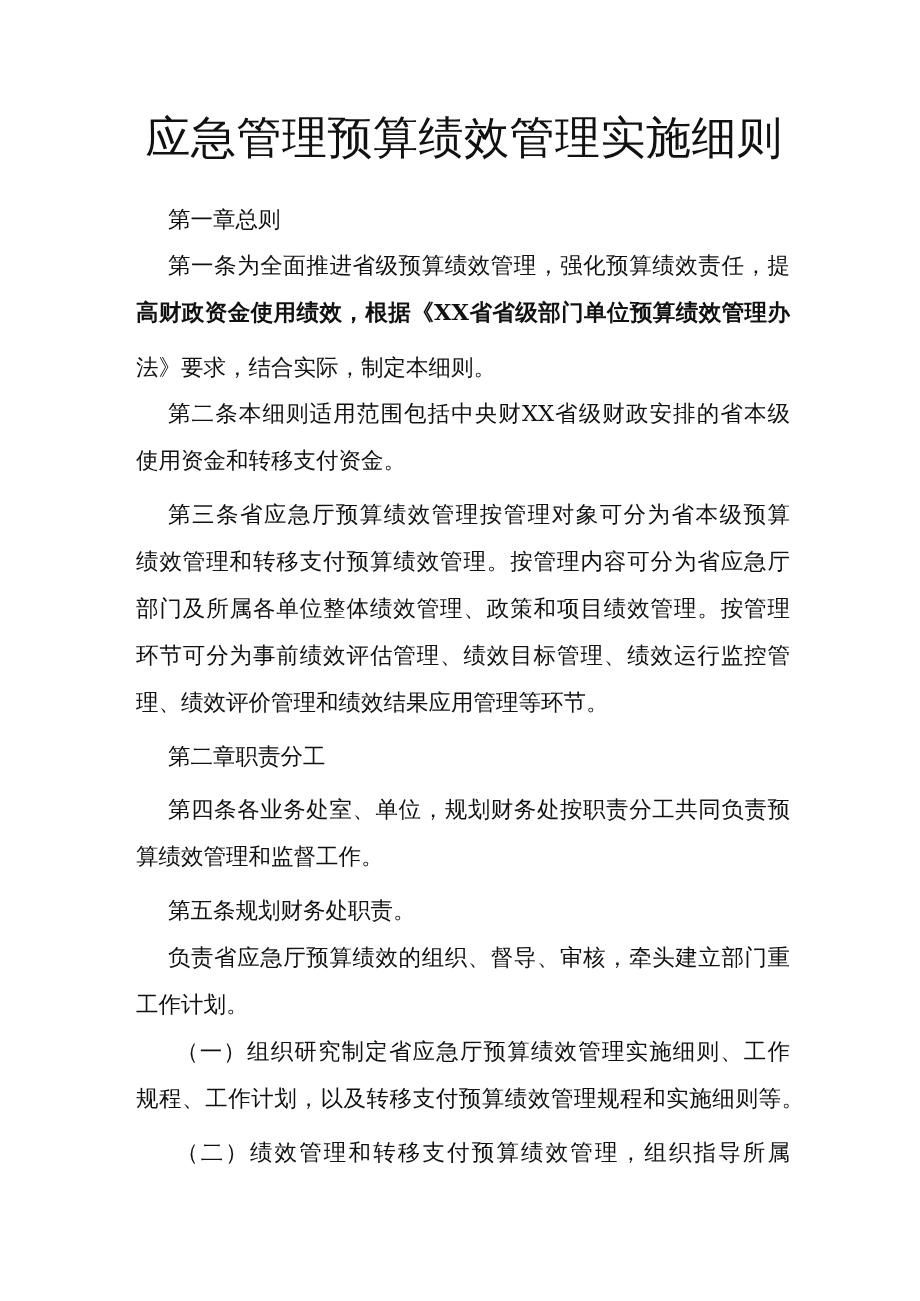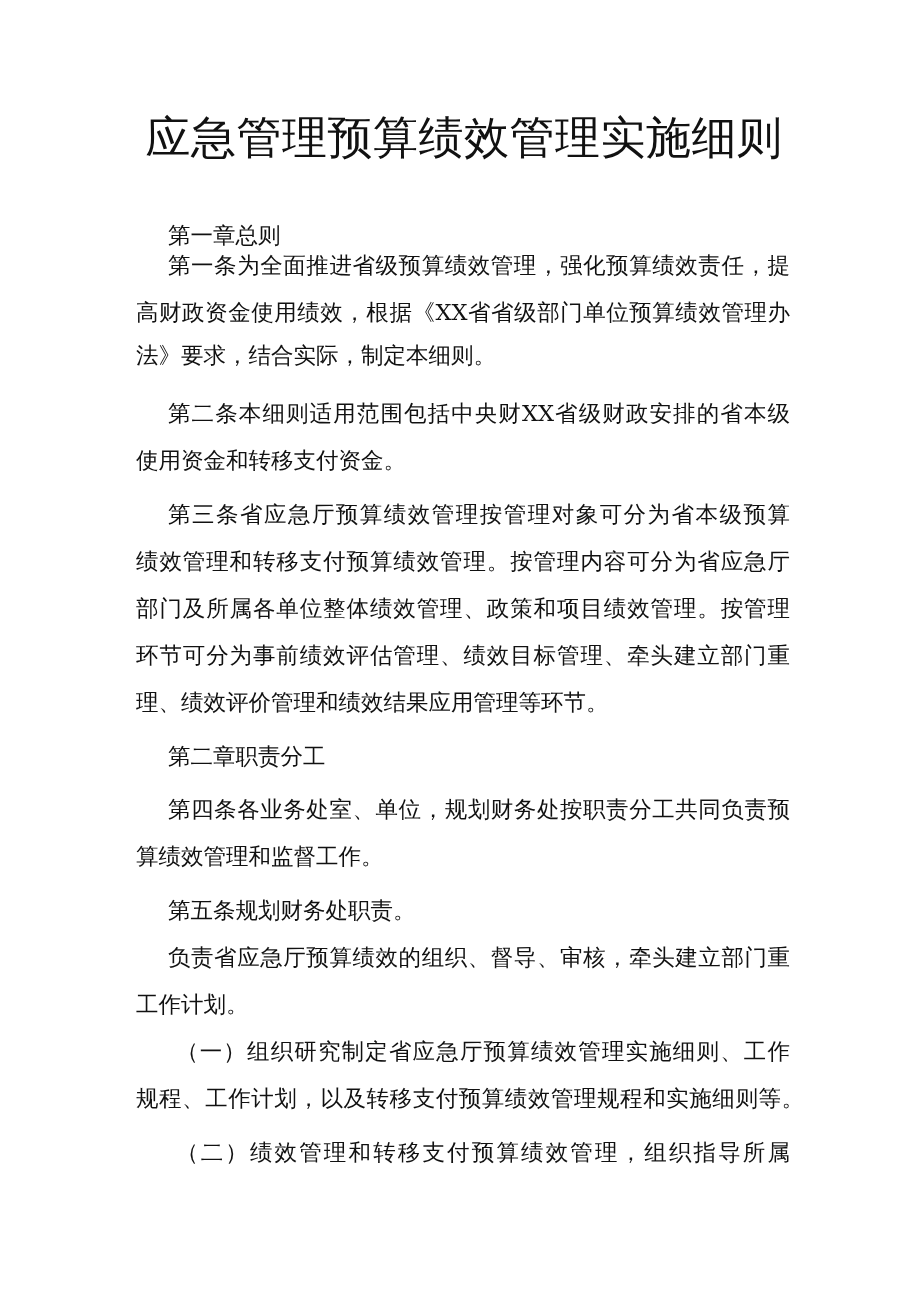--- a/index.html
+++ b/index.html
@@ -10,30 +10,30 @@
   .line { position: absolute; left: 136px; font-size: 22.5px; line-height: 30px;
           white-space: nowrap; }
   .justify { width: 654px; text-align: justify; text-align-last: justify; }
 </style>
 </head>
 <body>
 
 <div>
   <div class="title">应急管理预算绩效管理实施细则</div>
   <div id="body-lines">
-      <div class="line" style="left: 168px; top: 220px;">第一章总则</div>
+      <div class="line" style="left: 168px; top: 204px;">第一章总则</div>
       <div class="line justify" style="left: 168px; top: 250px; width: 622px;">第一条为全面推进省级预算绩效管理，强化预算绩效责任，提</div>
-      <div class="line justify" style="left: 136px; top: 297px; width: 654px;">高财政资金使用绩效，根据《XX省省级部门单位预算绩效管理办</div>
-      <div class="line" style="left: 136px; top: 340px;">法》要求，结合实际，制定本细则。</div>
+      <div class="line justify" style="left: 136px; top: 297px; width: 654px; font-weight: bold;">高财政资金使用绩效，根据《XX省省级部门单位预算绩效管理办</div>
+      <div class="line" style="left: 136px; top: 352px;">法》要求，结合实际，制定本细则。</div>
       <div class="line justify" style="left: 168px; top: 398px; width: 622px;">第二条本细则适用范围包括中央财XX省级财政安排的省本级</div>
       <div class="line" style="left: 136px; top: 445px;">使用资金和转移支付资金。</div>
       <div class="line justify" style="left: 168px; top: 499px; width: 622px;">第三条省应急厅预算绩效管理按管理对象可分为省本级预算</div>
       <div class="line justify" style="left: 136px; top: 546px; width: 654px;">绩效管理和转移支付预算绩效管理。按管理内容可分为省应急厅</div>
       <div class="line justify" style="left: 136px; top: 593px; width: 654px;">部门及所属各单位整体绩效管理、政策和项目绩效管理。按管理</div>
-      <div class="line justify" style="left: 136px; top: 640px; width: 654px;">环节可分为事前绩效评估管理、绩效目标管理、牵头建立部门重</div>
+      <div class="line justify" style="left: 136px; top: 640px; width: 654px;">环节可分为事前绩效评估管理、绩效目标管理、绩效运行监控管</div>
       <div class="line" style="left: 136px; top: 687px;">理、绩效评价管理和绩效结果应用管理等环节。</div>
       <div class="line" style="left: 168px; top: 741px; text-align: right;">第二章职责分工</div>
       <div class="line justify" style="left: 168px; top: 794px; width: 622px;">第四条各业务处室、单位，规划财务处按职责分工共同负责预</div>
       <div class="line" style="left: 136px; top: 841px; text-align: center;">算绩效管理和监督工作。</div>
       <div class="line" style="left: 168px; top: 895px; text-align: right;">第五条规划财务处职责。</div>
       <div class="line justify" style="left: 168px; top: 942px; width: 622px;">负责省应急厅预算绩效的组织、督导、审核，牵头建立部门重</div>
       <div class="line" style="left: 136px; top: 989px;">工作计划。</div>
       <div class="line justify" style="left: 176px; top: 1036px; width: 614px;">（一）组织研究制定省应急厅预算绩效管理实施细则、工作</div>
       <div class="line justify" style="left: 136px; top: 1083px; width: 668px;">规程、工作计划，以及转移支付预算绩效管理规程和实施细则等。</div>
       <div class="line justify" style="left: 176px; top: 1137px; width: 614px;">（二）绩效管理和转移支付预算绩效管理，组织指导所属</div>

